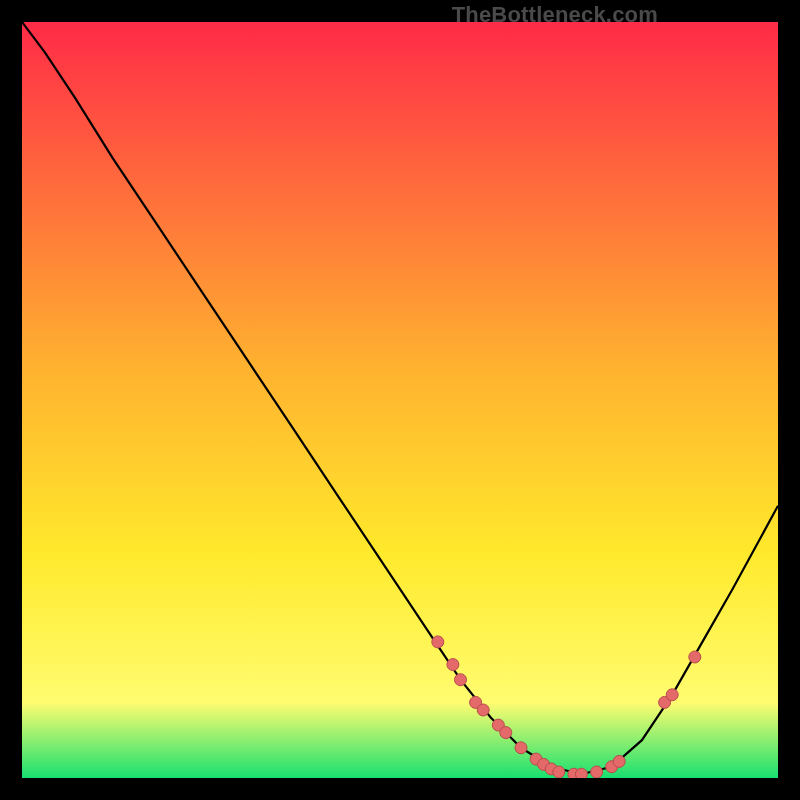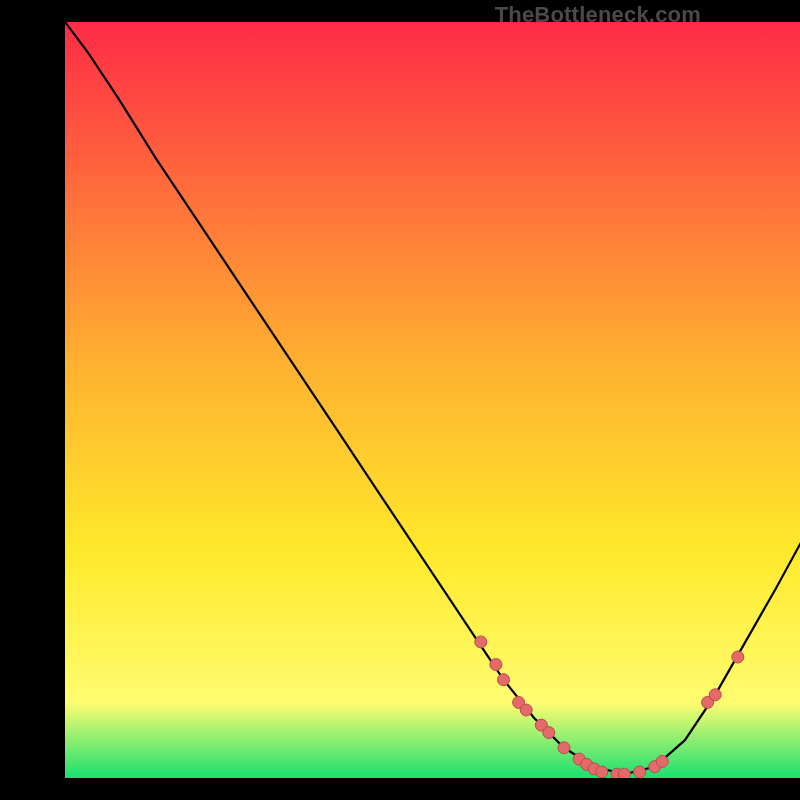--- a/index.html
+++ b/index.html
@@ -8,21 +8,20 @@
     width: 800px;
     height: 800px;
     background: #000000;
     font-family: Arial, Helvetica, sans-serif;
     overflow: hidden;
   }
   .wrapper {
     position: relative;
     width: 668px;
     height: 800px;
-    margin-left: 43px;
   }
   .watermark {
     position: absolute;
     top: 2px;
     right: 10px;
     color: #4a4a4a;
     font-size: 22px;
     font-weight: 600;
     letter-spacing: 0.2px;
     z-index: 10;

